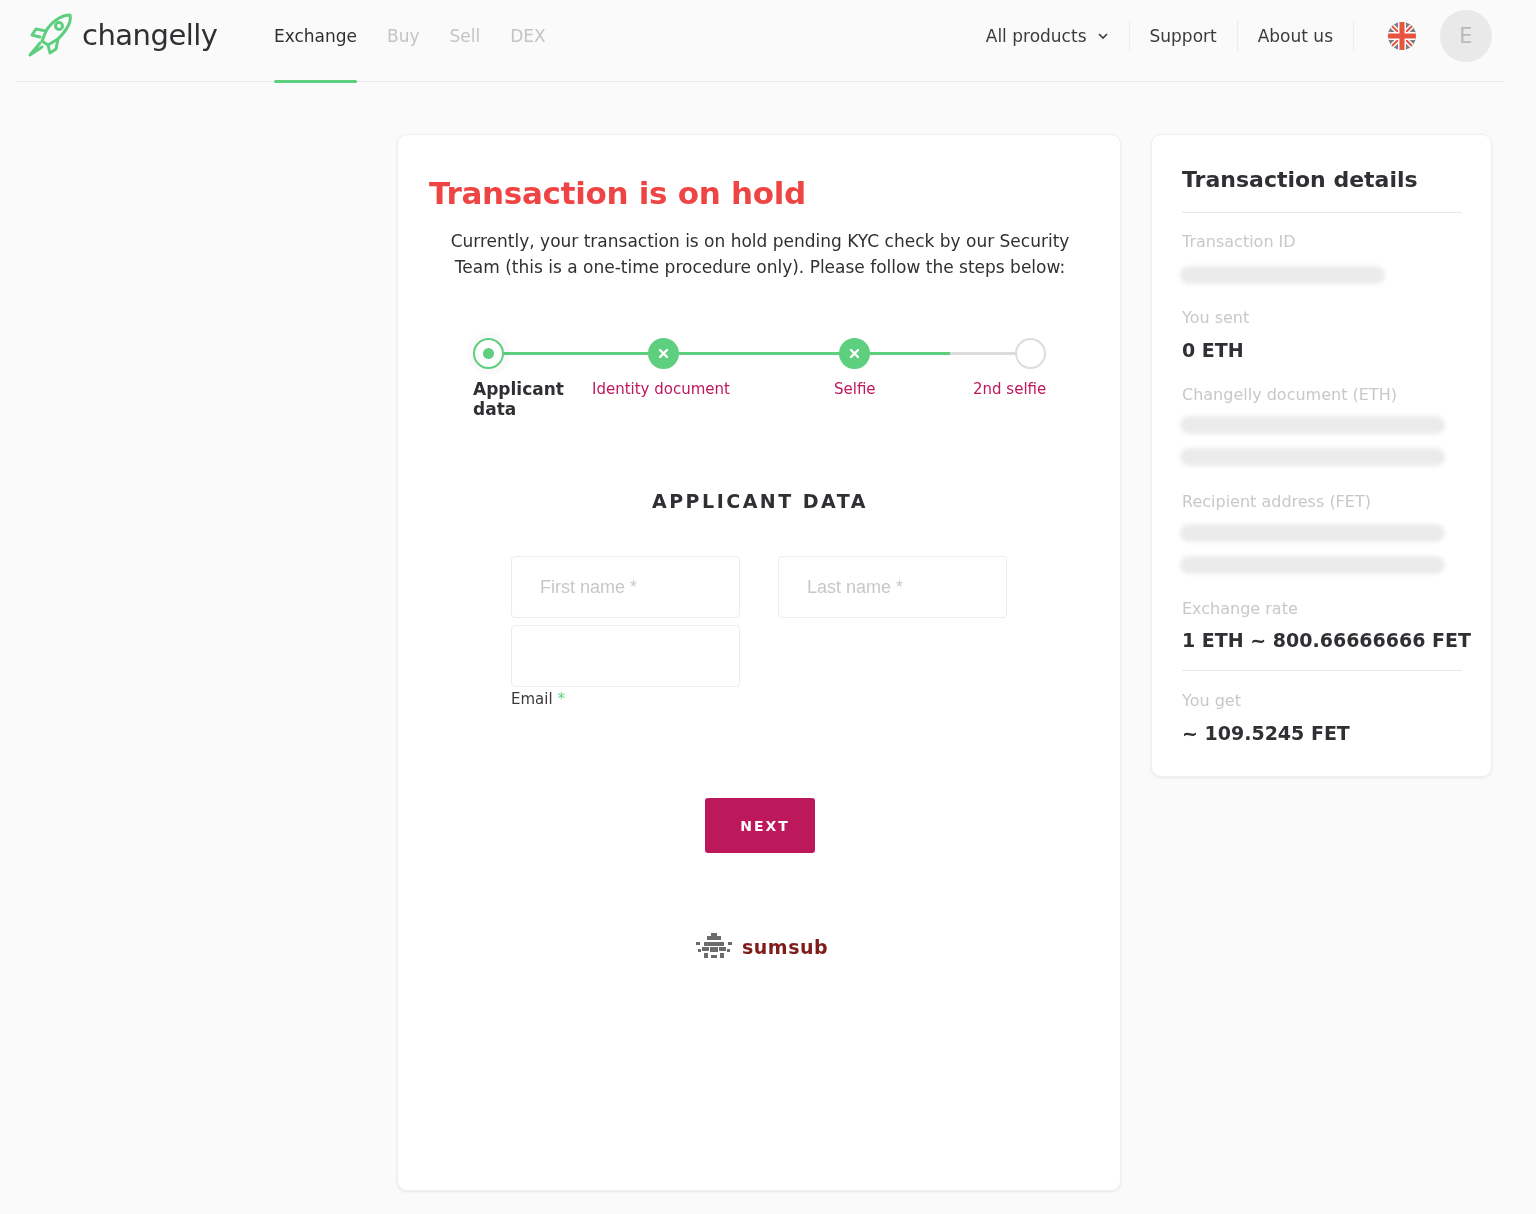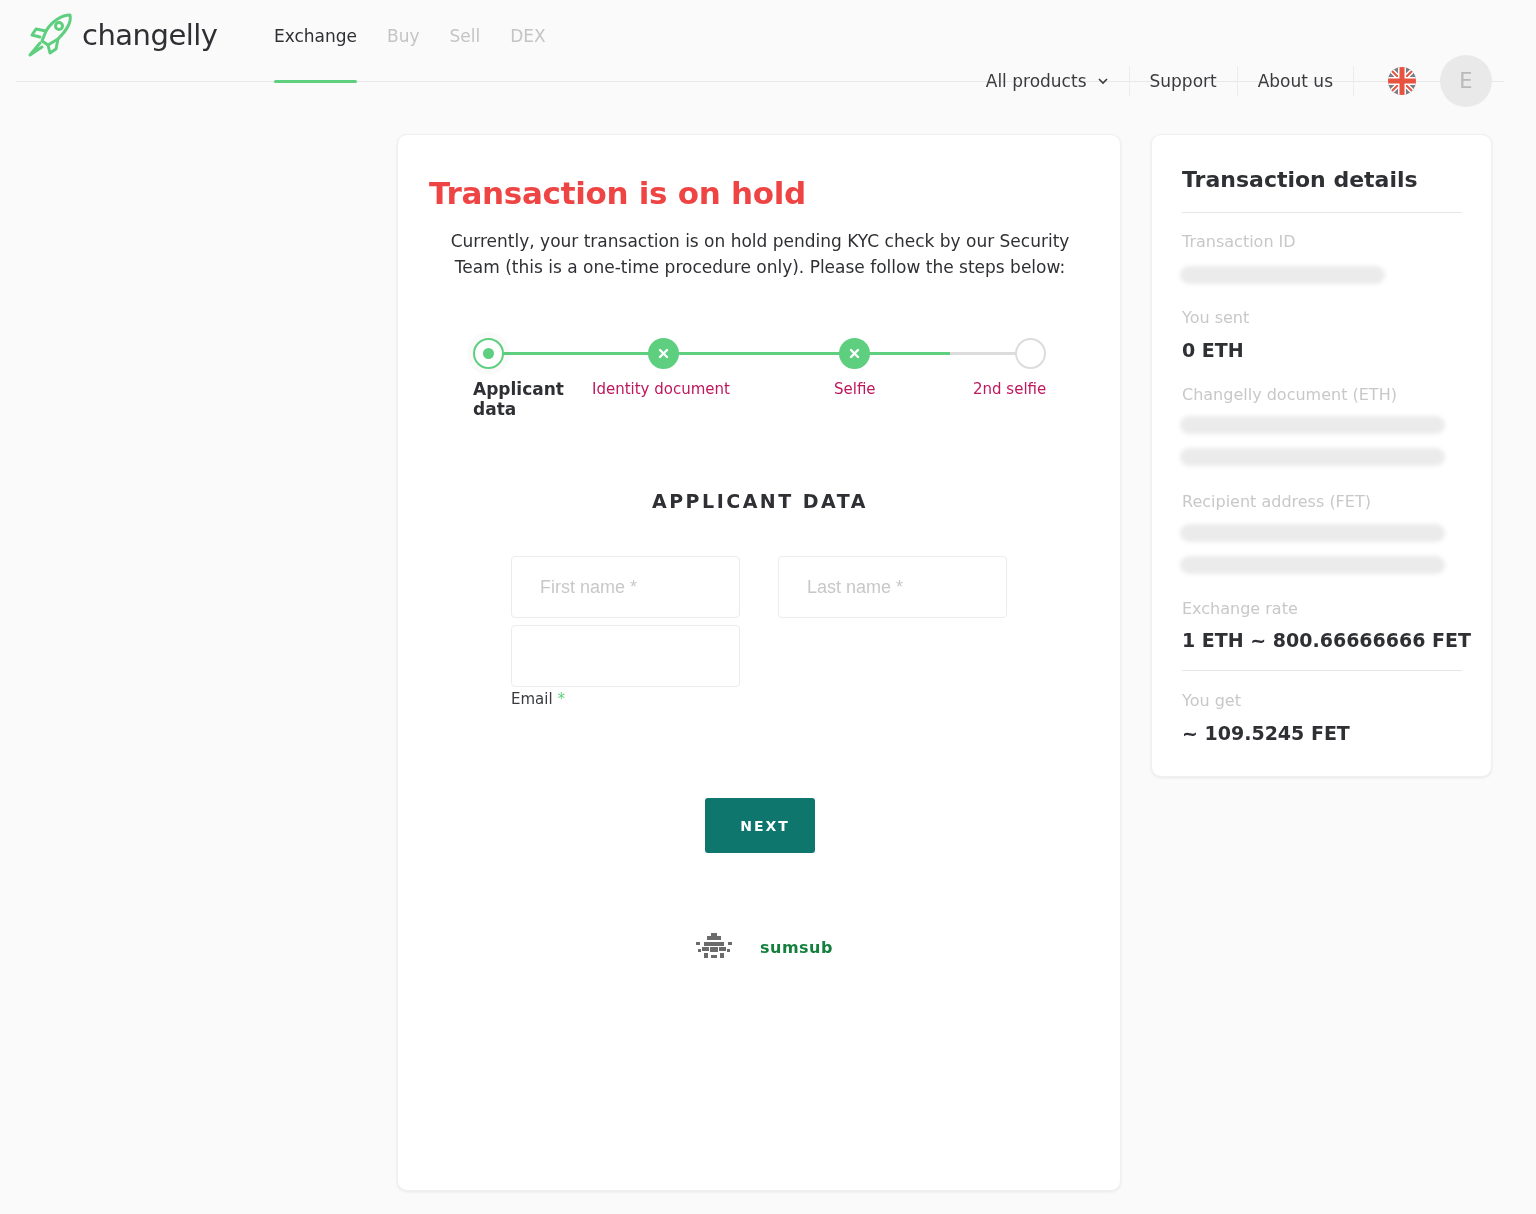--- a/index.html
+++ b/index.html
@@ -15,21 +15,21 @@
     position: absolute; left: 16px; top: 0; width: 1488px; height: 82px;
     border-bottom: 1px solid #e8e8e8;
   }
   .logo { position: absolute; left: 10px; top: 10px; height: 50px; display: flex; align-items: center; }
   .logo svg { width: 50px; height: 48px; }
   .logo-text { font-size: 29px; color: #2f3033; letter-spacing: -0.5px; margin-left: 6px; font-family: "DejaVu Sans", sans-serif; }
   .nav { position: absolute; left: 258px; top: 0; height: 105px; display: flex; }
   .nav-item { position: relative; height: 82px; line-height: 72px; font-size: 17px; margin-right: 30px; color: #c4c4c4; cursor: pointer; }
   .nav-item.active { color: #2f3033; }
   .nav-item.active::after { content: ""; position: absolute; left: 0; right: 0; bottom: -1px; height: 3px; background: #5ecf7f; border-radius: 2px; }
-  .right-nav { position: absolute; right: 0; top: 0; height: 72px; display: flex; align-items: center; margin-top: 45px; }
+  .right-nav { position: absolute; right: 0; top: 0; height: 72px; display: flex; align-items: center; }
   .rn-item { font-size: 17px; color: #3a3b3e; padding: 0 20px; border-right: 1px solid #ececec; height: 30px; line-height: 30px; display: flex; align-items: center; cursor: pointer; }
   .rn-item.last { border-right: 1px solid #ececec; }
   .chevron { margin-left: 10px; width: 12px; height: 12px; display: inline-block; }
   .flag { margin-left: 34px; width: 28px; height: 28px; border-radius: 50%; overflow: hidden; cursor: pointer; }
   .avatar { margin-left: 24px; margin-right: 12px; width: 52px; height: 52px; border-radius: 50%; background: #e9e9e9; color: #b9b9b9; font-size: 21px; text-align: center; line-height: 52px; cursor: pointer; }
 
   
   .main-card {
     position: absolute; left: 397px; top: 134px; width: 724px; height: 1057px;
     background: #fff; border-radius: 10px; box-shadow: 0 1px 3px rgba(0,0,0,0.08); border: 1px solid #f0f0f0;
@@ -51,25 +51,25 @@
   .step-label { position: absolute; top: 44px; font-size: 15px; color: #be185d; white-space: nowrap; }
   .step-label.current { font-weight: bold; font-size: 17px; line-height: 20px; white-space: normal; width: 110px; color: #2f3033; }
 
   .section-title { position: absolute; left: 0; width: 724px; top: 355px; text-align: center; font-size: 19px; font-weight: bold; letter-spacing: 2.5px; color: #2f3033; }
 
   .field { position: absolute; width: 229px; height: 62px; border: 1px solid #ececec; border-radius: 4px; background: #fff; font-size: 18px; padding: 0 28px; color: #333; font-family: "Liberation Sans", sans-serif; outline: none; }
   .field::placeholder { color: #c8c8c8; }
   .email-label { position: absolute; left: 113px; top: 555px; font-size: 15px; color: #3a3b3e; }
   .req { color: #5ecf7f; }
 
-  .next-btn { position: absolute; left: 307px; top: 663px; width: 110px; height: 55px; background: #0f766e; border-radius: 3px; color: #fff; font-size: 14px; font-weight: bold; letter-spacing: 2px; border: none; cursor: pointer; font-family: "DejaVu Sans", sans-serif; padding-left: 10px; }
+  .next-btn { position: absolute; left: 307px; top: 663px; width: 110px; height: 55px; background: #be185d; border-radius: 3px; color: #fff; font-size: 14px; font-weight: bold; letter-spacing: 2px; border: none; cursor: pointer; font-family: "DejaVu Sans", sans-serif; padding-left: 10px; }
 
   .sumsub { position: absolute; left: 296px; top: 796px; display: flex; align-items: center; }
   .sumsub svg { width: 42px; height: 32px; }
-  .sumsub-text { font-size: 16px; color: #15803d; margin-left: 24px; font-weight: bold; letter-spacing: 0.5px; }
+  .sumsub-text { font-size: 19px; color: #7f1d1d; margin-left: 6px; font-weight: bold; letter-spacing: 0.5px; }
 
   
   .side-card {
     position: absolute; left: 1151px; top: 134px; width: 341px; height: 643px;
     background: #fff; border-radius: 10px; box-shadow: 0 1px 3px rgba(0,0,0,0.08); border: 1px solid #f0f0f0;
   }
   .side-title { position: absolute; left: 30px; top: 32px; font-size: 22px; font-weight: bold; color: #2f3033; }
   .divider { position: absolute; left: 30px; width: 280px; height: 1px; background: #e6e6e6; }
   .d-label { position: absolute; left: 30px; font-size: 16px; color: #c8c8c8; }
   .d-value { position: absolute; left: 30px; font-size: 19px; font-weight: bold; color: #2f3033; }

